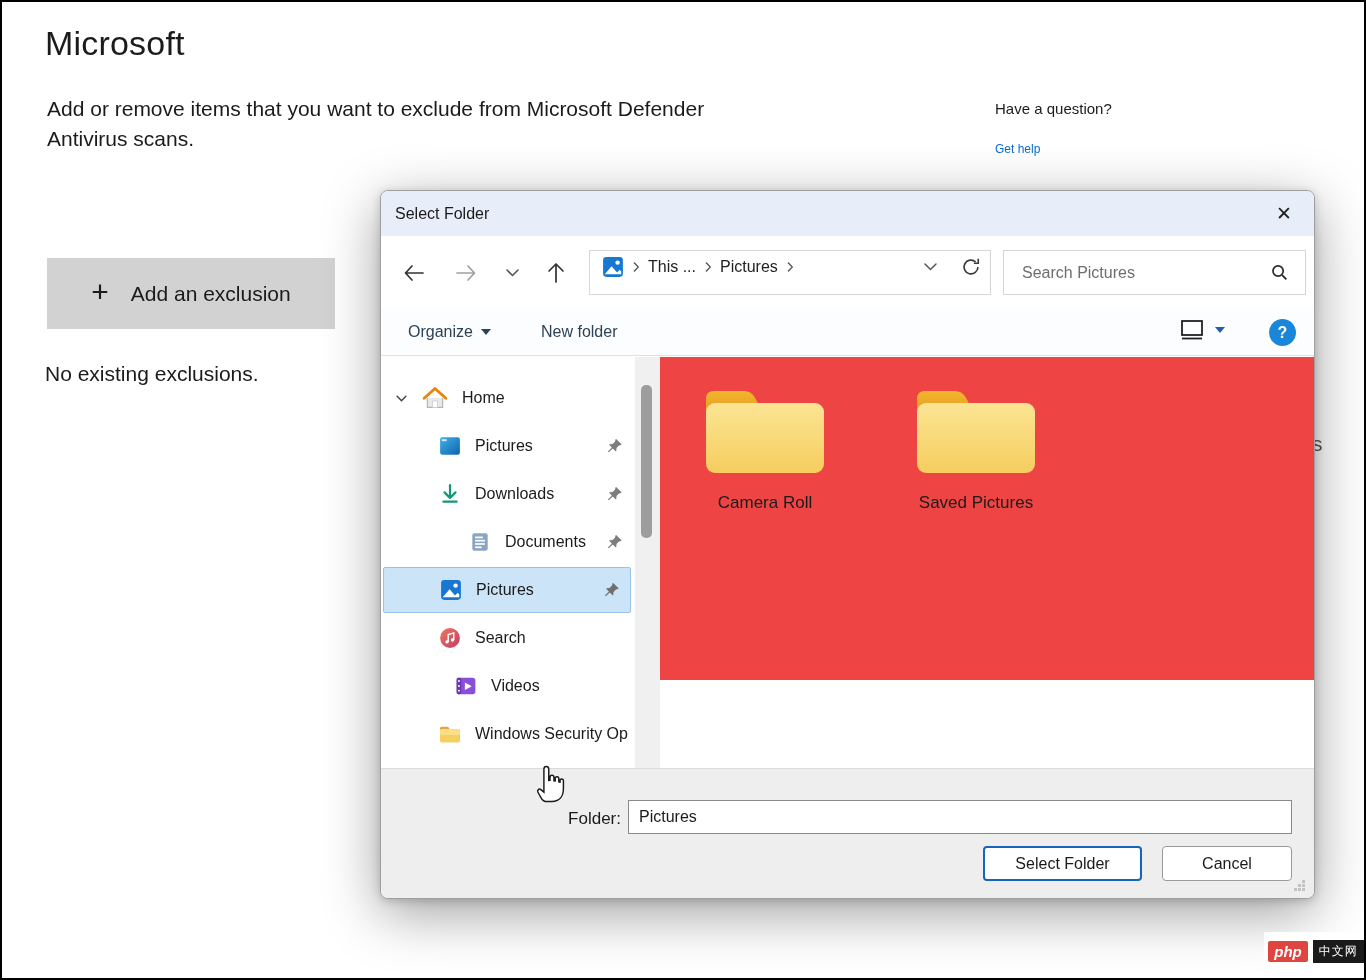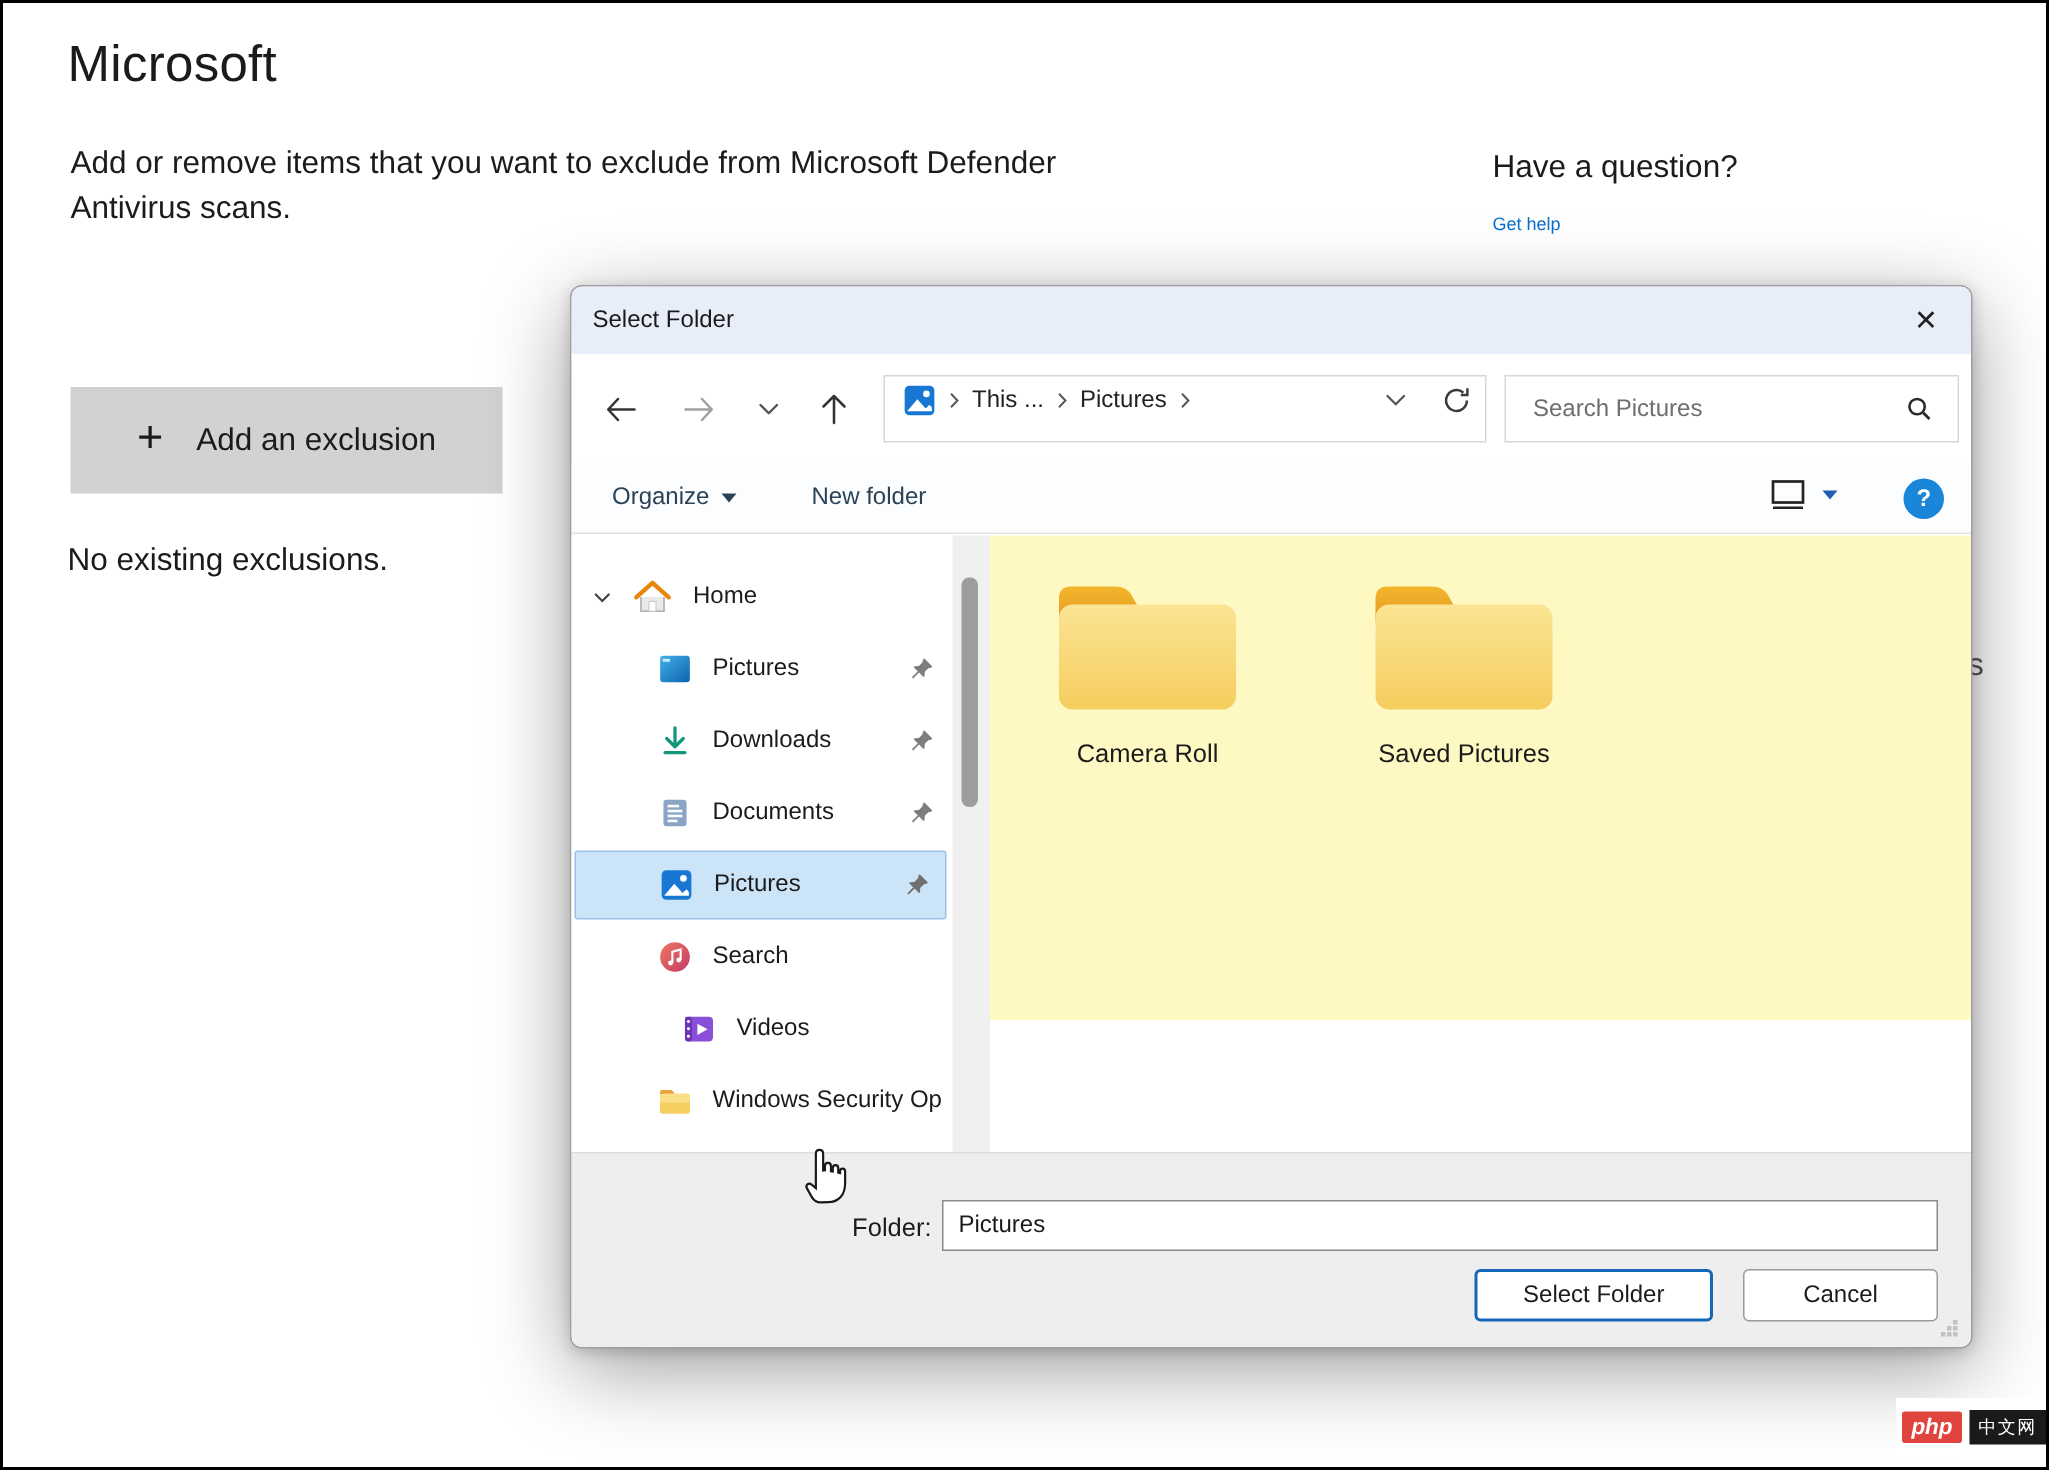--- a/index.html
+++ b/index.html
@@ -2,21 +2,21 @@
 <html><head>
 <meta charset="utf-8">
 <style>
   html,body{margin:0;padding:0;background:#888;}
   .screen{position:relative;width:1366px;height:980px;background:#fff;
     border:2px solid #000;box-sizing:border-box;overflow:hidden;
     font-family:"Liberation Sans",sans-serif;color:#1b1b1b;}
   
   .page-title{position:absolute;left:43px;top:22px;font-size:34px;font-weight:300;letter-spacing:.2px;}
   .page-desc{position:absolute;left:45px;top:92px;width:730px;font-size:21px;font-weight:300;line-height:1.45;}
-  .help-heading{position:absolute;left:993px;top:98px;font-size:21px;font-weight:400;}
+  .help-heading{position:absolute;left:993px;top:98px;font-size:15px;font-weight:400;}
   .help-link{position:absolute;left:993px;top:140px;font-size:12px;color:#0b6ecd;cursor:pointer;}
   .add-btn{position:absolute;left:45px;top:256px;width:288px;height:71px;background:#d2d2d2;
     border:none;display:flex;align-items:center;justify-content:center;gap:22px;font-size:21px;color:#1b1b1b;cursor:pointer;}
   .add-btn .plus{font-size:30px;font-weight:200;margin-top:-3px;}
   .no-excl{position:absolute;left:43px;top:360px;font-size:21px;font-weight:300;}
   .peek-s{position:absolute;left:1310px;top:430px;font-size:21px;color:#555;z-index:1;}
   
   .dialog{position:absolute;left:378px;top:188px;width:935px;height:709px;background:#fff;
     border:1px solid #9f9f9f;border-radius:8px;box-shadow:0 14px 55px rgba(0,0,0,.38),0 2px 10px rgba(0,0,0,.18);
     z-index:10;overflow:hidden;box-sizing:border-box;}
@@ -47,21 +47,21 @@
   
   .fm-main{position:absolute;left:0;top:166px;right:0;height:411px;background:#fff;}
   .sidebar{position:absolute;left:0;top:0;width:252px;height:411px;background:#fff;overflow:hidden;}
   .srow{position:absolute;left:0;width:252px;height:46px;display:flex;align-items:center;box-sizing:border-box;
     font-size:16px;color:#1b1b1b;cursor:pointer;white-space:nowrap;}
   .srow .lbl{overflow:hidden;text-overflow:clip;}
   .srow.selected{left:2px;width:248px;background:#cce4f7;border:1px solid #9ac2e8;border-radius:2px;}
   .srow .pin{margin-left:auto;margin-right:10px;flex:0 0 auto;}
   .scrolltrack{position:absolute;left:254px;top:0;width:25px;height:411px;background:#f0f0f0;}
   .scrollthumb{position:absolute;left:6px;top:28px;width:11px;height:153px;background:#9d9d9d;border-radius:5px;cursor:pointer;}
-  .filepane{position:absolute;left:279px;top:0;right:0;height:323px;background:#fef9c3;}
+  .filepane{position:absolute;left:279px;top:0;right:0;height:323px;background:#ef4444;}
   .tile{position:absolute;width:180px;text-align:center;cursor:pointer;}
   .tile .fname{margin-top:14px;font-size:17px;color:#1b1b1b;}
   
   .footer{position:absolute;left:0;top:577px;right:0;height:132px;background:#eeeeee;border-top:1px solid #dcdcdc;box-sizing:border-box;}
   .folder-label{position:absolute;left:120px;top:40px;width:120px;text-align:right;font-size:17px;color:#1b1b1b;}
   .folder-input{position:absolute;left:247px;top:31px;width:664px;height:34px;border:1px solid #8a8a8a;box-sizing:border-box;
     font-size:16px;padding:0 10px;font-family:"Liberation Sans",sans-serif;color:#1b1b1b;background:#fff;}
   .btn{position:absolute;top:77px;height:35px;background:#fff;border-radius:4px;font-size:16px;color:#1b1b1b;
     display:flex;align-items:center;justify-content:center;cursor:pointer;box-sizing:border-box;}
   .btn.primary{left:602px;width:159px;border:2px solid #1466b8;}
@@ -217,21 +217,21 @@
               <path d="M4 17 h12" stroke="#14967b" stroke-width="2" stroke-linecap="round"></path>
             </svg>
           <span class="lbl">Downloads</span>
           <span class="pin">
               <svg width="17" height="17" viewBox="0 0 16 16">
                 <path d="M10.3 1.6 l4.1 4.1 c.3.3.1.8-.3.9 l-1.9.4 -2.3 2.3 -.2 2.7 c0 .5-.6.7-.9.3 L6.3 9.8 2.6 13.5 l-.8-.8 3.7-3.7 -2.3-2.3 c-.3-.3-.1-.9.3-.9 l2.7-.2 2.3-2.3 .4-1.9 c.1-.4.6-.6.9-.3z" fill="#7d7d7d"></path>
               </svg>
             </span>
         </div>
 
-        <div class="srow" style="top:162px;padding-left:58px;gap:14px">
+        <div class="srow" style="top:162px;padding-left:88px;gap:14px">
           <svg width="22" height="22" viewBox="0 0 20 20">
               <rect x="3" y="2" width="14" height="16" rx="2" fill="#8aa5c4"></rect>
               <rect x="5.5" y="5" width="7" height="1.6" fill="#fff" opacity=".95"></rect>
               <rect x="5.5" y="8" width="9" height="1.6" fill="#fff" opacity=".95"></rect>
               <rect x="5.5" y="11" width="9" height="1.6" fill="#fff" opacity=".95"></rect>
               <rect x="5.5" y="14" width="6" height="1.6" fill="#fff" opacity=".95"></rect>
             </svg>
           <span class="lbl">Documents</span>
           <span class="pin">
               <svg width="17" height="17" viewBox="0 0 16 16">

